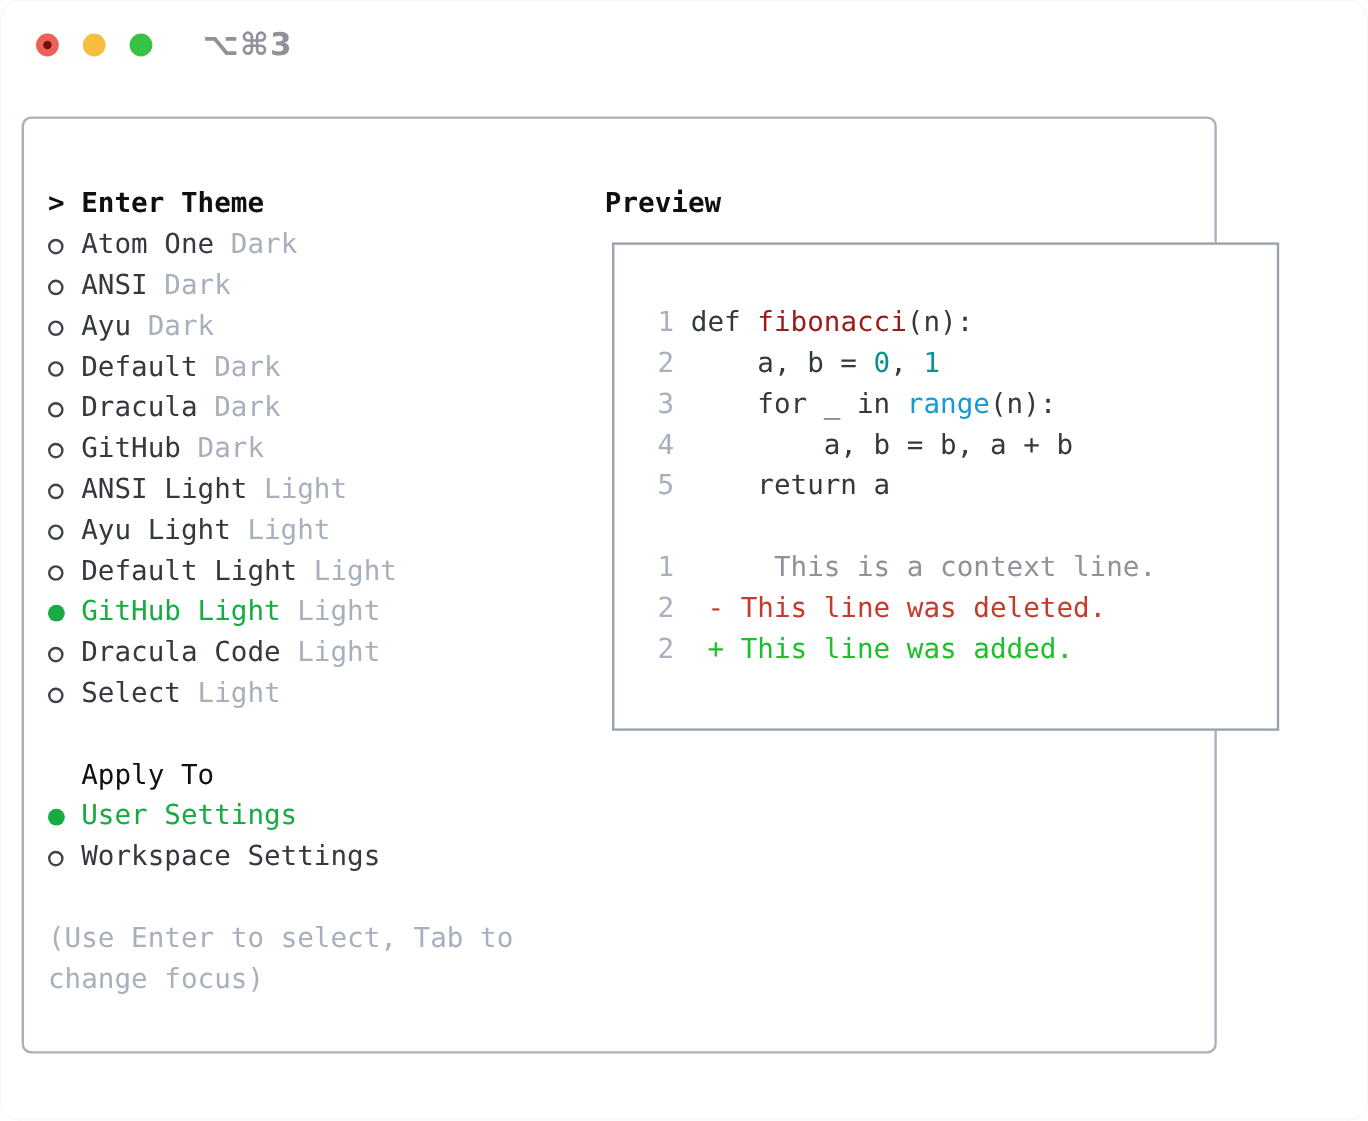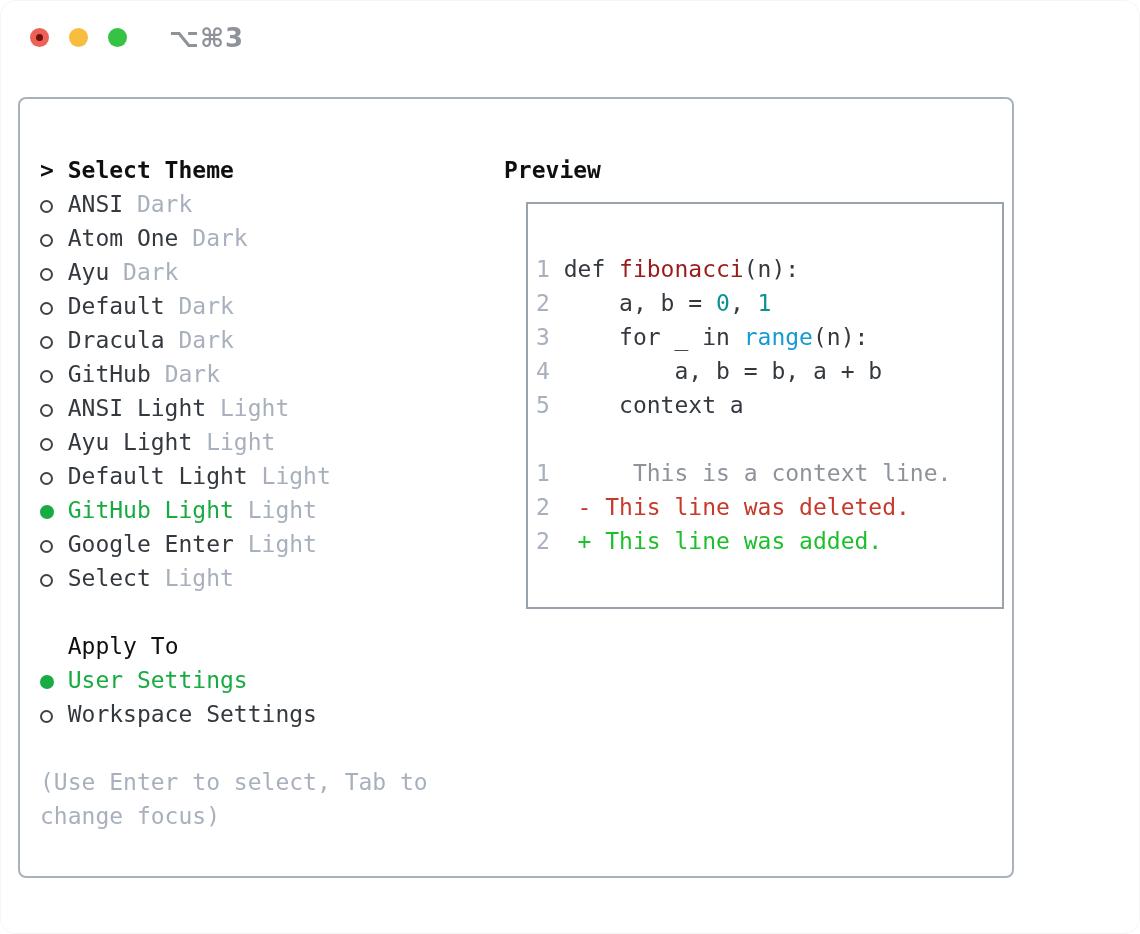--- a/index.html
+++ b/index.html
@@ -62,23 +62,23 @@
   .tname { color:var(--text-dark); }
   .tname.selected { color:var(--accent-green); }
   .variant { color:var(--muted-gray); }
   .apply-header { color:var(--heading-black); }
   .opt-label { color:var(--text-dark);text-align:center; }
   .opt-label.selected { color:var(--accent-green); }
   .hint-line { color:var(--muted-gray); }
 
   
   .preview-header { position:absolute; left:484px; top:54px; }
-  .preview-box { position:absolute; left:490px; top:103px; width:478px; height:407px;
+  .preview-box { position:absolute; left:490px; top:103px; width:556px; height:407px;
     border:2px solid var(--preview-border); background:#fff;
-    padding:48px 20px 49px 8px;margin-left:16px; }
+    padding:48px 20px 49px 36px; }
   .cl { min-height:34px; color:var(--text-dark); }
   .ln { display:inline-block; width:2ch; color:var(--muted-gray); }
   .tk-code { color:var(--text-dark); }
   .tk-func { color:var(--function-red); }
   .tk-num { color:var(--number-teal); }
   .tk-builtin { color:var(--builtin-blue); }
   .tk-context { color:var(--context-gray); }
   .tk-del { color:var(--deleted-red);text-align:center; }
   .tk-add { color:var(--added-green); }
 </style>
@@ -92,33 +92,33 @@
         <span class="inner-dot"></span>
       </div>
     <div class="light yellow"></div>
     <div class="light green"></div>
     <div class="win-title">⌥⌘3</div>
   </div>
 
   <div class="panel">
 
     <div class="left-col">
-      <div class="select-header-row"><span class="bullet prompt">&gt;</span><span class="select-header">Select Theme</span></div>
+      <div class="select-header-row"><span class="bullet prompt">&gt;</span><span class="select-header">Enter Theme</span></div>
       <div id="theme-list">
+          <div class="row"><span class="bullet"><i class="dot outline"></i></span><span class="tname">Atom One</span><span class="variant"> Dark</span></div>
           <div class="row"><span class="bullet"><i class="dot outline"></i></span><span class="tname">ANSI</span><span class="variant"> Dark</span></div>
-          <div class="row"><span class="bullet"><i class="dot outline"></i></span><span class="tname">Atom One</span><span class="variant"> Dark</span></div>
           <div class="row"><span class="bullet"><i class="dot outline"></i></span><span class="tname">Ayu</span><span class="variant"> Dark</span></div>
           <div class="row"><span class="bullet"><i class="dot outline"></i></span><span class="tname">Default</span><span class="variant"> Dark</span></div>
           <div class="row"><span class="bullet"><i class="dot outline"></i></span><span class="tname">Dracula</span><span class="variant"> Dark</span></div>
           <div class="row"><span class="bullet"><i class="dot outline"></i></span><span class="tname">GitHub</span><span class="variant"> Dark</span></div>
           <div class="row"><span class="bullet"><i class="dot outline"></i></span><span class="tname">ANSI Light</span><span class="variant"> Light</span></div>
           <div class="row"><span class="bullet"><i class="dot outline"></i></span><span class="tname">Ayu Light</span><span class="variant"> Light</span></div>
           <div class="row"><span class="bullet"><i class="dot outline"></i></span><span class="tname">Default Light</span><span class="variant"> Light</span></div>
           <div class="row"><span class="bullet"><i class="dot filled"></i></span><span class="tname selected">GitHub Light</span><span class="variant"> Light</span></div>
-          <div class="row"><span class="bullet"><i class="dot outline"></i></span><span class="tname">Google Enter</span><span class="variant"> Light</span></div>
+          <div class="row"><span class="bullet"><i class="dot outline"></i></span><span class="tname">Dracula Code</span><span class="variant"> Light</span></div>
           <div class="row"><span class="bullet"><i class="dot outline"></i></span><span class="tname">Select</span><span class="variant"> Light</span></div>
         </div>
       <div class="spacer"></div>
       <div class="apply-header">&nbsp;&nbsp;<span>Apply To</span></div>
       <div id="apply-list">
           <div class="row"><span class="bullet"><i class="dot filled"></i></span><span class="opt-label selected">User Settings</span></div>
           <div class="row"><span class="bullet"><i class="dot outline"></i></span><span class="opt-label">Workspace Settings</span></div>
         </div>
       <div class="spacer"></div>
       <div class="hint-line">(Use Enter to select, Tab to</div>
@@ -126,21 +126,21 @@
     </div>
 
     <div class="preview-header"><span class="preview-title">Preview</span></div>
 
     <div class="preview-box">
       <div id="code-lines">
           <div class="cl"><span class="ln">1</span><span class="tk-code">def </span><span class="tk-func">fibonacci</span><span class="tk-code">(n):</span></div>
           <div class="cl"><span class="ln">2</span><span class="tk-code">    a, b = </span><span class="tk-num">0</span><span class="tk-code">, </span><span class="tk-num">1</span></div>
           <div class="cl"><span class="ln">3</span><span class="tk-code">    for _ in </span><span class="tk-builtin">range</span><span class="tk-code">(n):</span></div>
           <div class="cl"><span class="ln">4</span><span class="tk-code">        a, b = b, a + b</span></div>
-          <div class="cl"><span class="ln">5</span><span class="tk-code">    context a</span></div>
+          <div class="cl"><span class="ln">5</span><span class="tk-code">    return a</span></div>
           <div class="cl"><span class="ln"></span></div>
           <div class="cl"><span class="ln">1</span><span class="tk-context">     This is a context line.</span></div>
           <div class="cl"><span class="ln">2</span><span class="tk-del"> - This line was deleted.</span></div>
           <div class="cl"><span class="ln">2</span><span class="tk-add"> + This line was added.</span></div>
         </div>
     </div>
 
   </div>
 </div>
 

